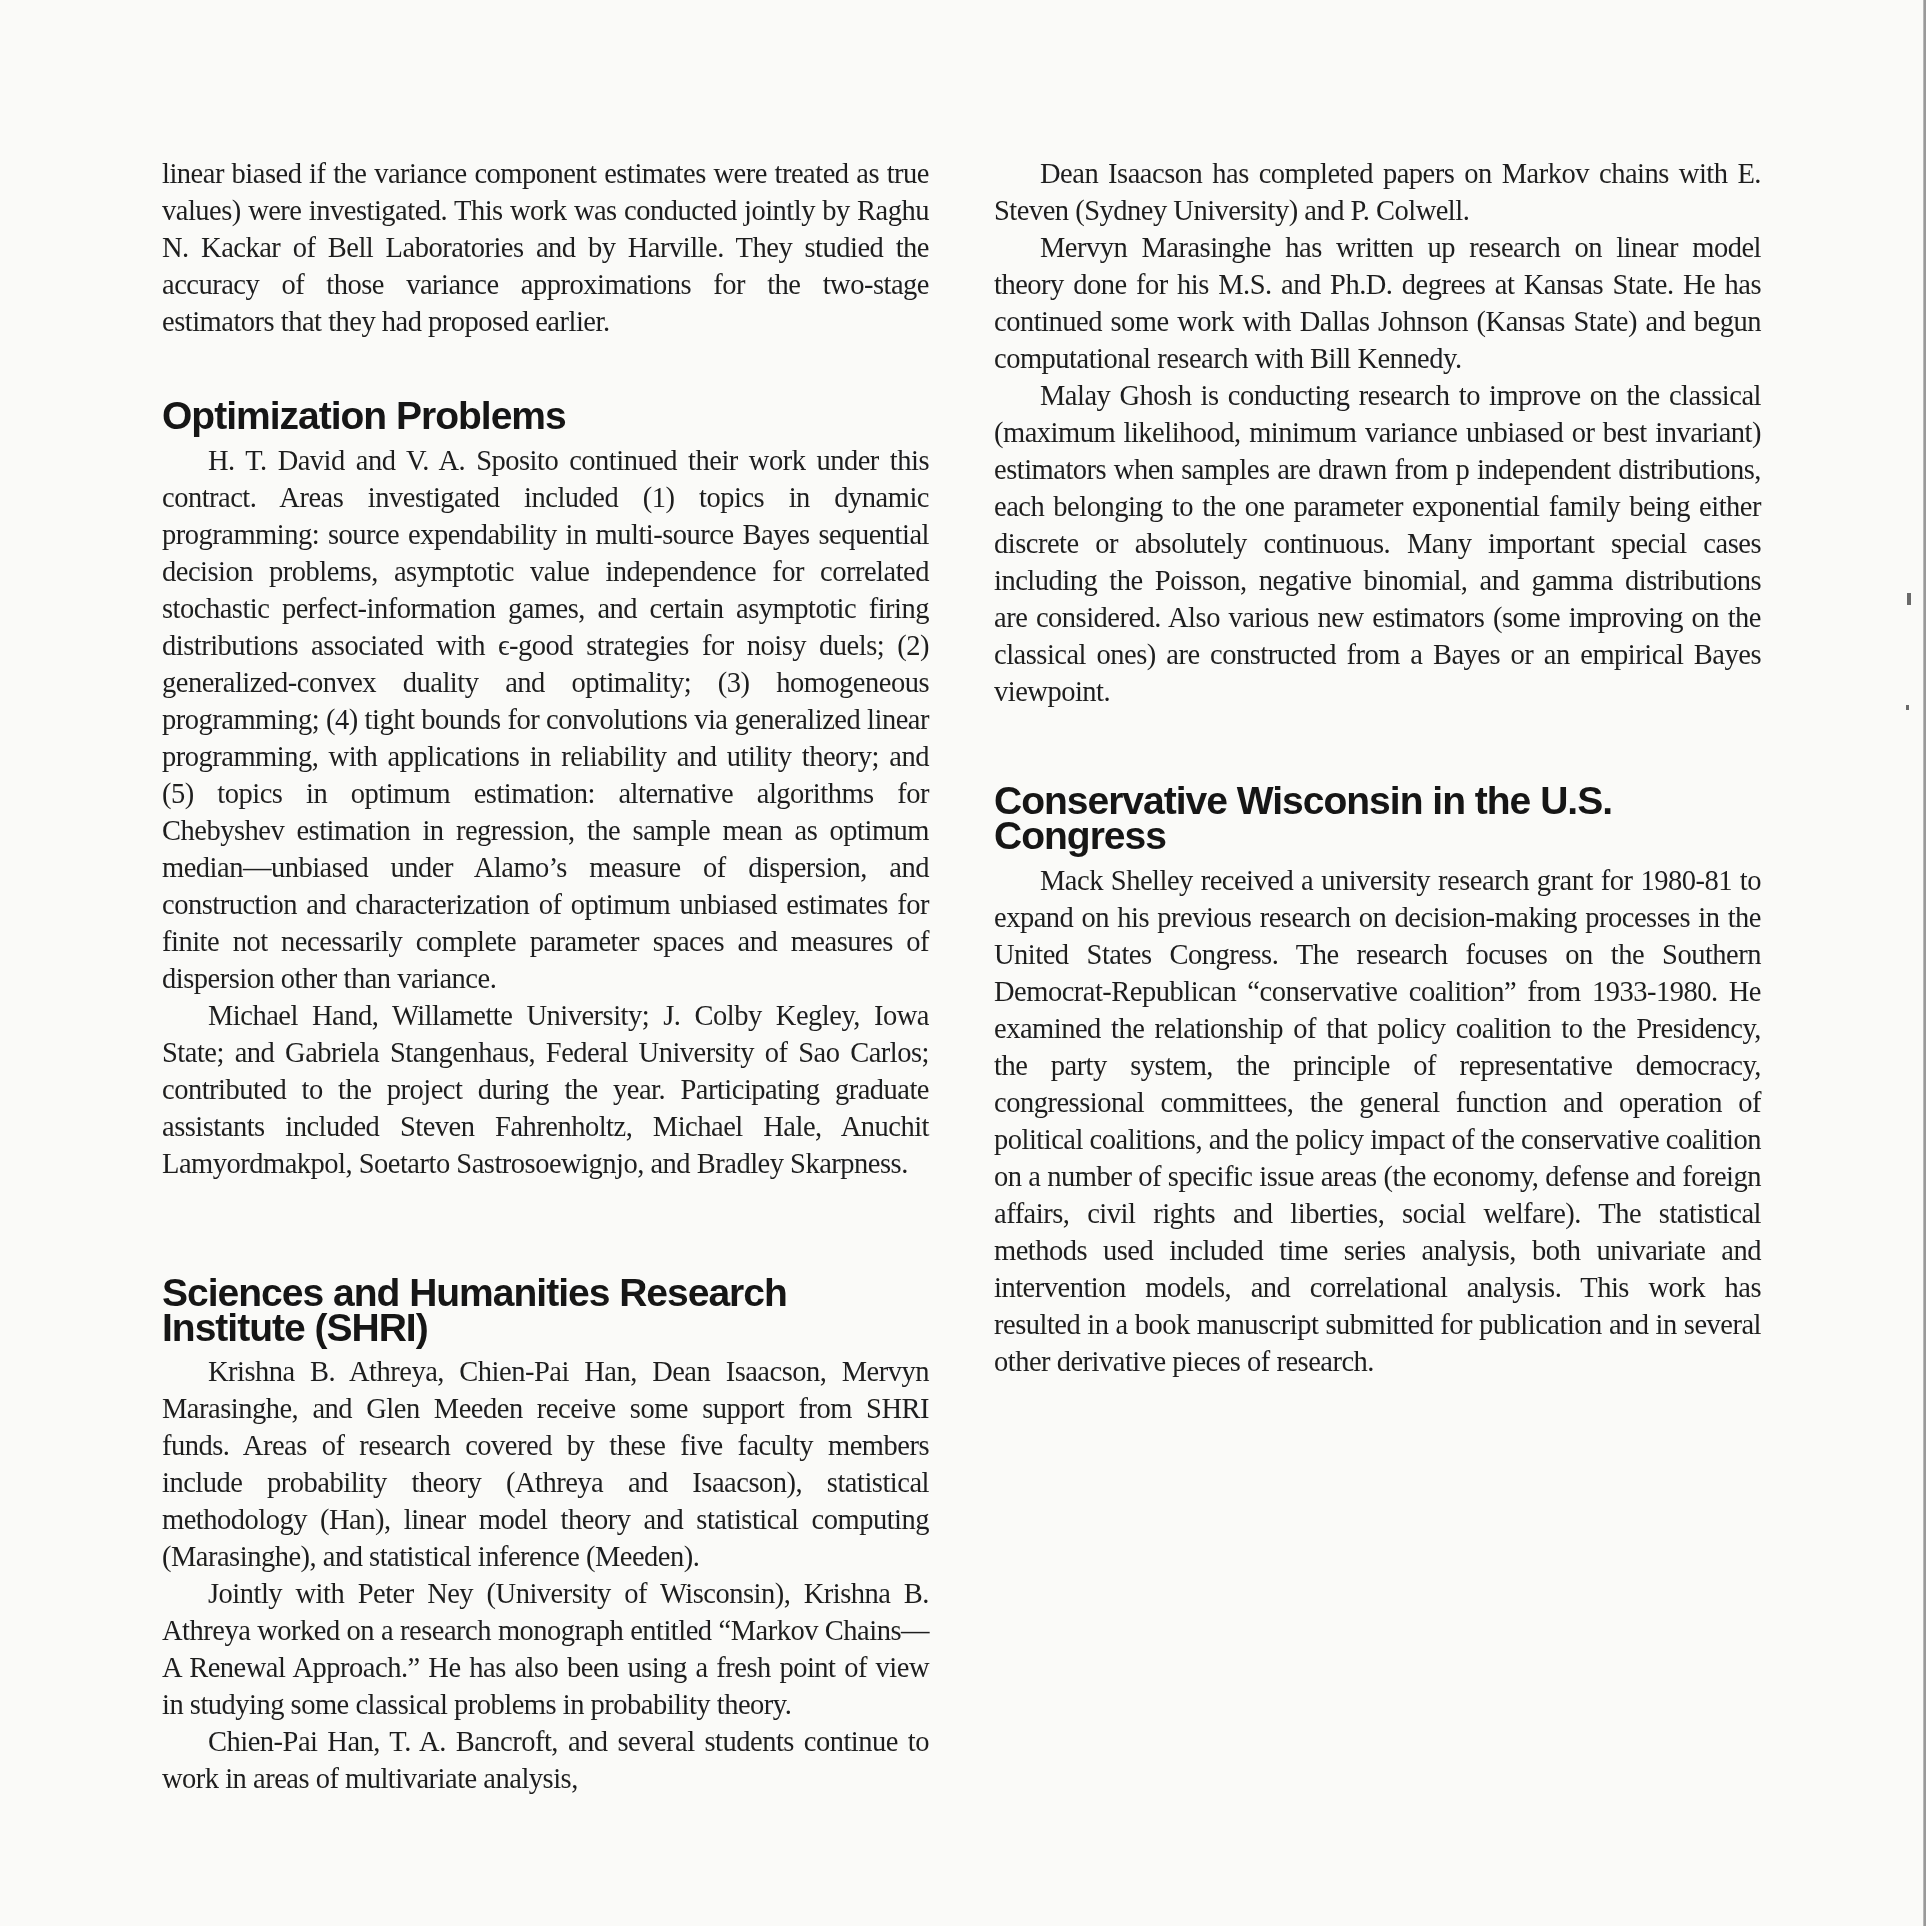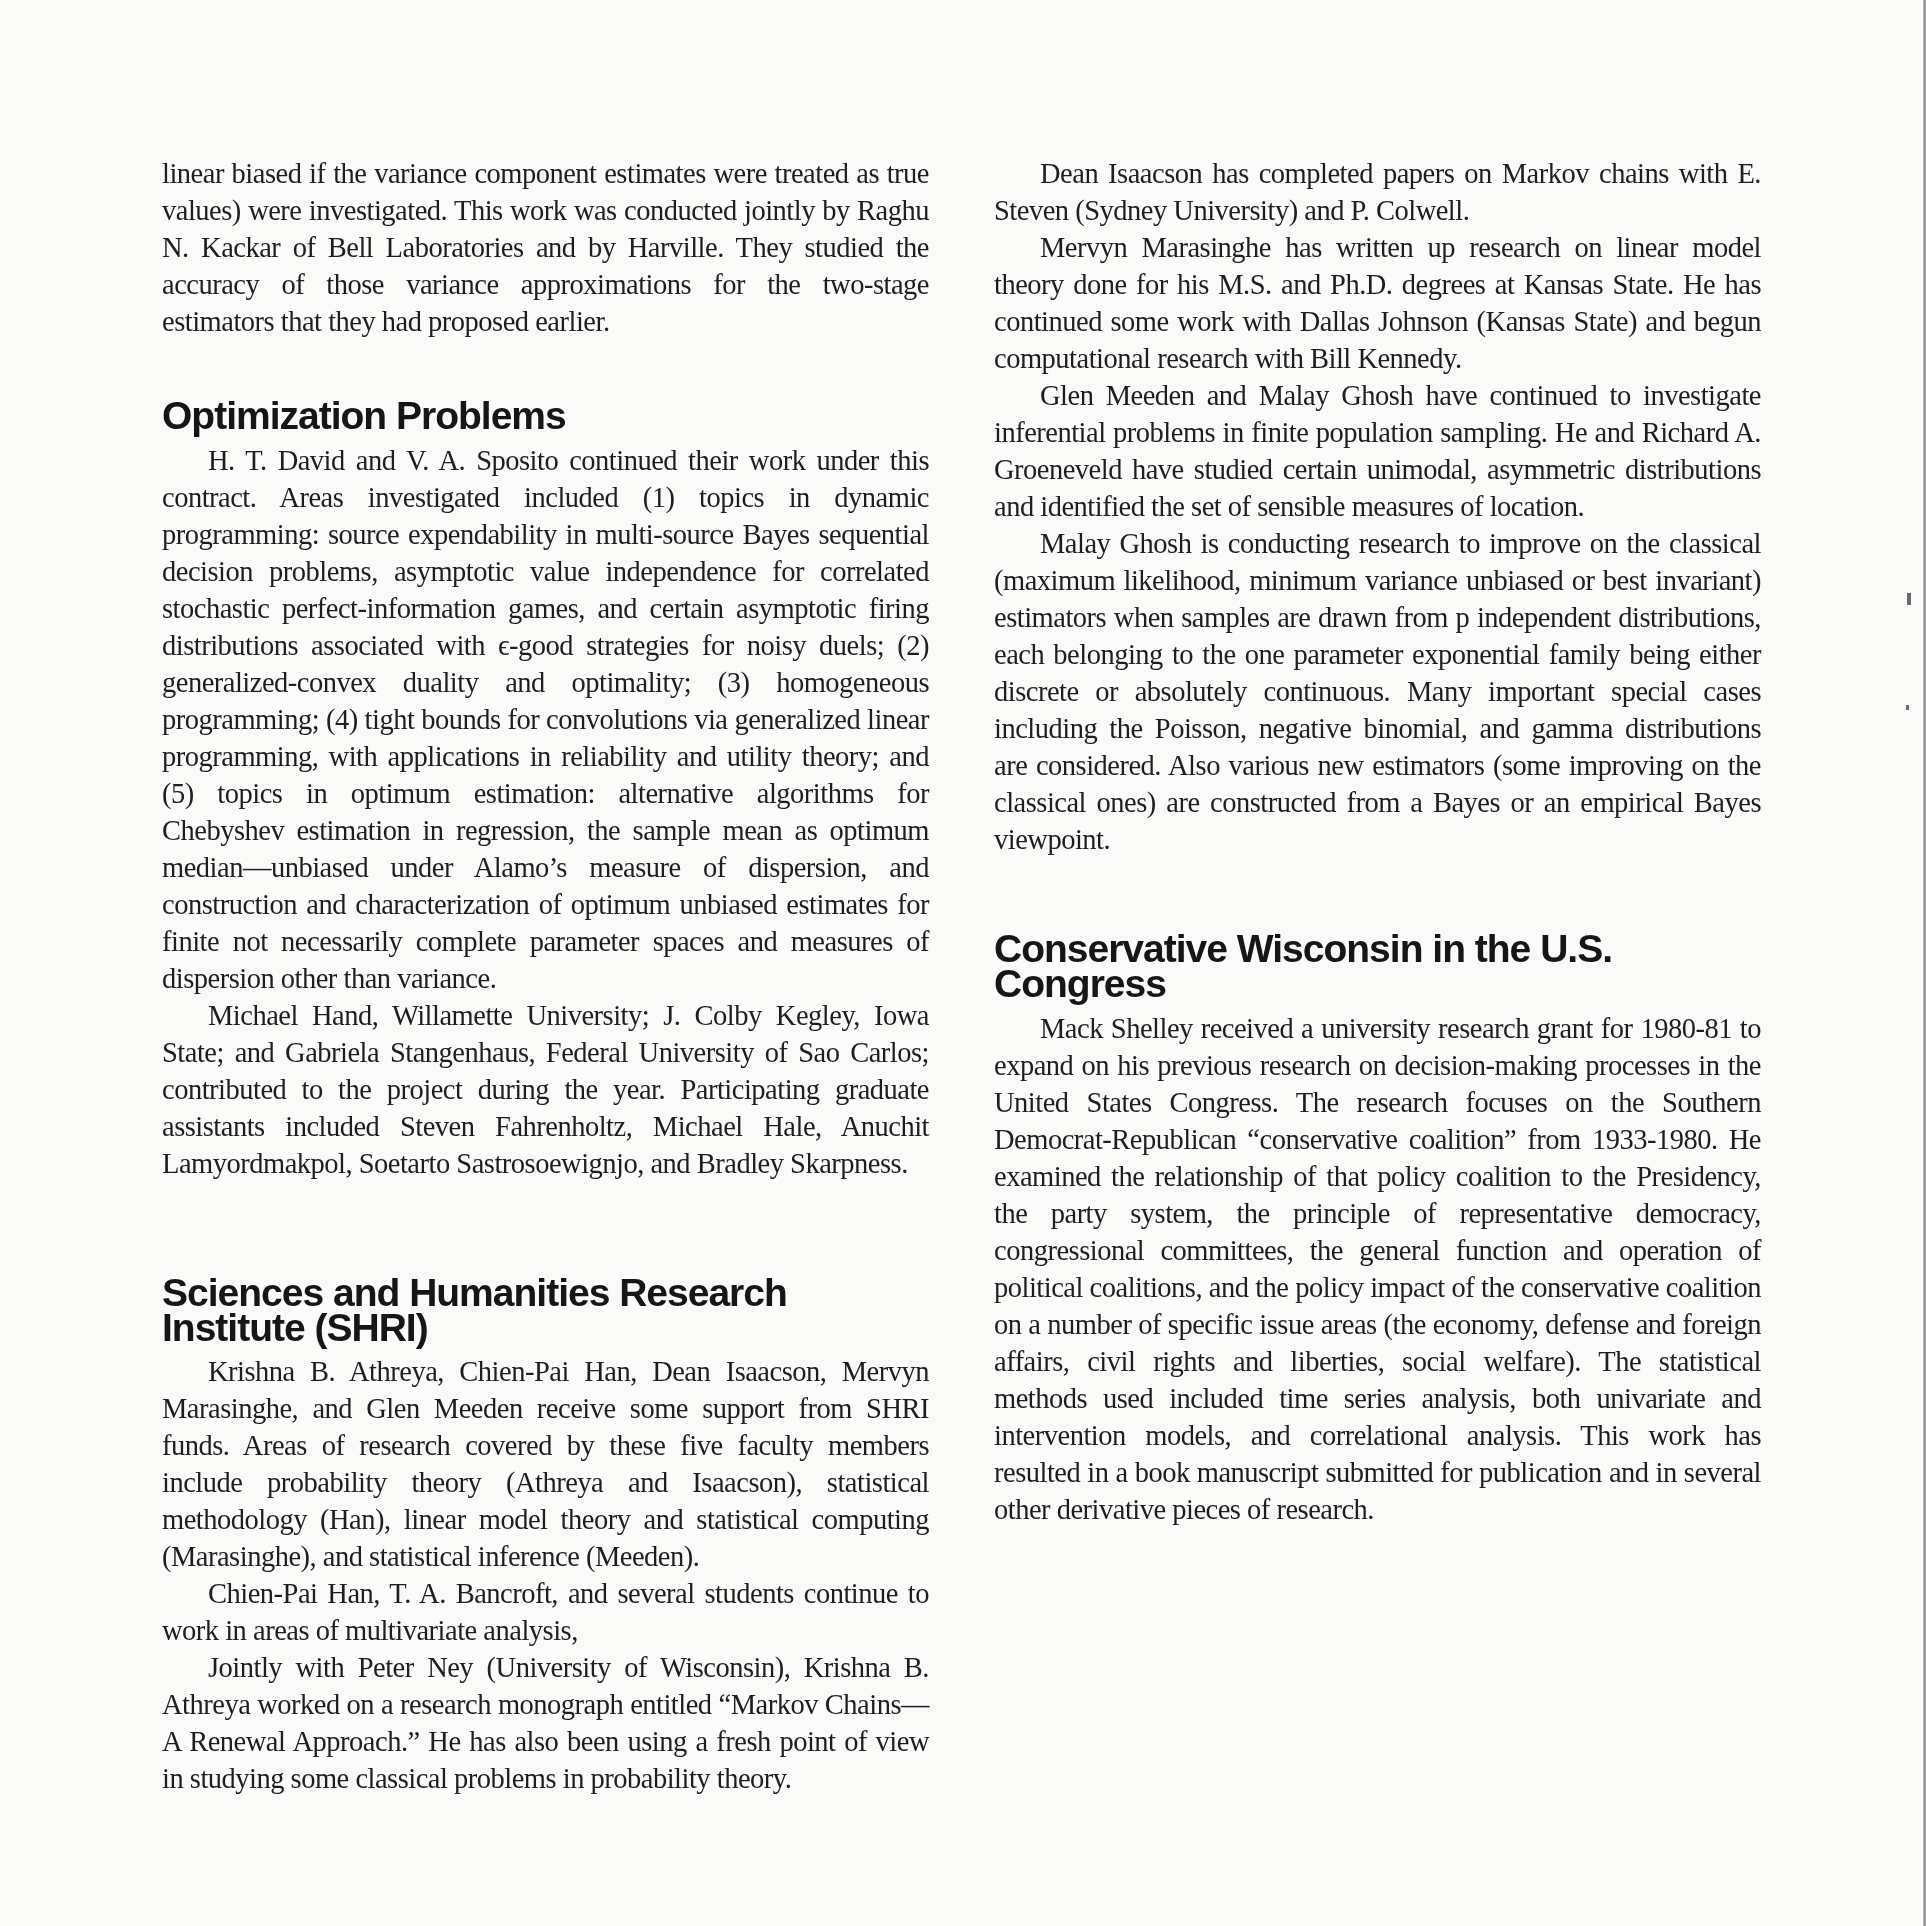--- a/index.html
+++ b/index.html
@@ -51,27 +51,26 @@
 
 <div class="column col-left">
   <p class="para">linear biased if the variance component estimates were treated as true values) were investigated. This work was conducted jointly by Raghu N. Kackar of Bell Laboratories and by Harville. They studied the accuracy of those variance approximations for the two-stage estimators that they had proposed earlier.</p>
 
   <h2 class="heading" style="margin-top:58px;">Optimization Problems</h2>
   <p class="para indent">H. T. David and V. A. Sposito continued their work under this contract. Areas investigated included (1) topics in dynamic programming: source expendability in multi-source Bayes sequential decision problems, asymptotic value independence for correlated stochastic perfect-information games, and certain asymptotic firing distributions associated with ϵ-good strategies for noisy duels; (2) generalized-convex duality and optimality; (3) homogeneous programming; (4) tight bounds for convolutions via generalized linear programming, with applications in reliability and utility theory; and (5) topics in optimum estimation: alternative algorithms for Chebyshev estimation in regression, the sample mean as optimum median—unbiased under Alamo’s measure of dispersion, and construction and characterization of optimum unbiased estimates for finite not necessarily complete parameter spaces and measures of dispersion other than variance.</p>
   <p class="para indent">Michael Hand, Willamette University; J. Colby Kegley, Iowa State; and Gabriela Stangenhaus, Federal University of Sao Carlos; contributed to the project during the year. Participating graduate assistants included Steven Fahrenholtz, Michael Hale, Anuchit Lamyordmakpol, Soetarto Sastrosoewignjo, and Bradley Skarpness.</p>
 
   <h2 class="heading" style="margin-top:93px;">Sciences and Humanities Research Institute (SHRI)</h2>
   <p class="para indent">Krishna B. Athreya, Chien-Pai Han, Dean Isaacson, Mervyn Marasinghe, and Glen Meeden receive some support from SHRI funds. Areas of research covered by these five faculty members include probability theory (Athreya and Isaacson), statistical methodology (Han), linear model theory and statistical computing (Marasinghe), and statistical inference (Meeden).</p>
+  <p class="para indent">Jointly with Peter Ney (University of Wisconsin), Krishna B. Athreya worked on a research monograph entitled “Markov Chains—A Renewal Approach.” He has also been using a fresh point of view in studying some classical problems in probability theory.</p>
   <p class="para indent">Chien-Pai Han, T. A. Bancroft, and several students continue to work in areas of multivariate analysis,</p>
-  <p class="para indent">Jointly with Peter Ney (University of Wisconsin), Krishna B. Athreya worked on a research monograph entitled “Markov Chains—A Renewal Approach.” He has also been using a fresh point of view in studying some classical problems in probability theory.</p>
 </div>
 
 <div class="column col-right">
   <p class="para indent">Dean Isaacson has completed papers on Markov chains with E. Steven (Sydney University) and P. Colwell.</p>
   <p class="para indent">Mervyn Marasinghe has written up research on linear model theory done for his M.S. and Ph.D. degrees at Kansas State. He has continued some work with Dallas Johnson (Kansas State) and begun computational research with Bill Kennedy.</p>
-  <p class="para indent">Glen Meeden and Malay Ghosh have continued to investigate inferential problems in finite population sampling. He and Richard A. Groeneveld have studied certain unimodal, asymmetric distributions and identified the set of sensible measures of location.</p>
 
   <p class="para indent">Malay Ghosh is conducting research to improve on the classical (maximum likelihood, minimum variance unbiased or best invariant) estimators when samples are drawn from p independent distributions, each belonging to the one parameter exponential family being either discrete or absolutely continuous. Many important special cases including the Poisson, negative binomial, and gamma distributions are considered. Also various new estimators (some improving on the classical ones) are constructed from a Bayes or an empirical Bayes viewpoint.</p>
 
   <h2 class="heading" style="margin-top:73px;">Conservative Wisconsin in the U.S. Congress</h2>
   <p class="para indent">Mack Shelley received a university research grant for 1980-81 to expand on his previous research on decision-making processes in the United States Congress. The research focuses on the Southern Democrat-Republican “conservative coalition” from 1933-1980. He examined the relationship of that policy coalition to the Presidency, the party system, the principle of representative democracy, congressional committees, the general function and operation of political coalitions, and the policy impact of the conservative coalition on a number of specific issue areas (the economy, defense and foreign affairs, civil rights and liberties, social welfare). The statistical methods used included time series analysis, both univariate and intervention models, and correlational analysis. This work has resulted in a book manuscript submitted for publication and in several other derivative pieces of research.</p>
 </div>
 
 
 </body></html>

